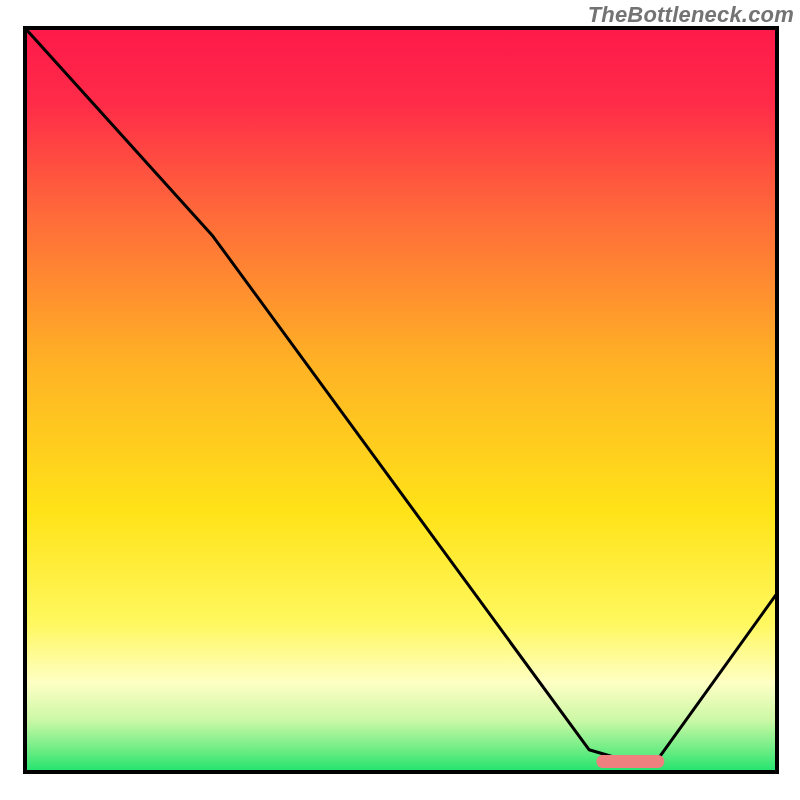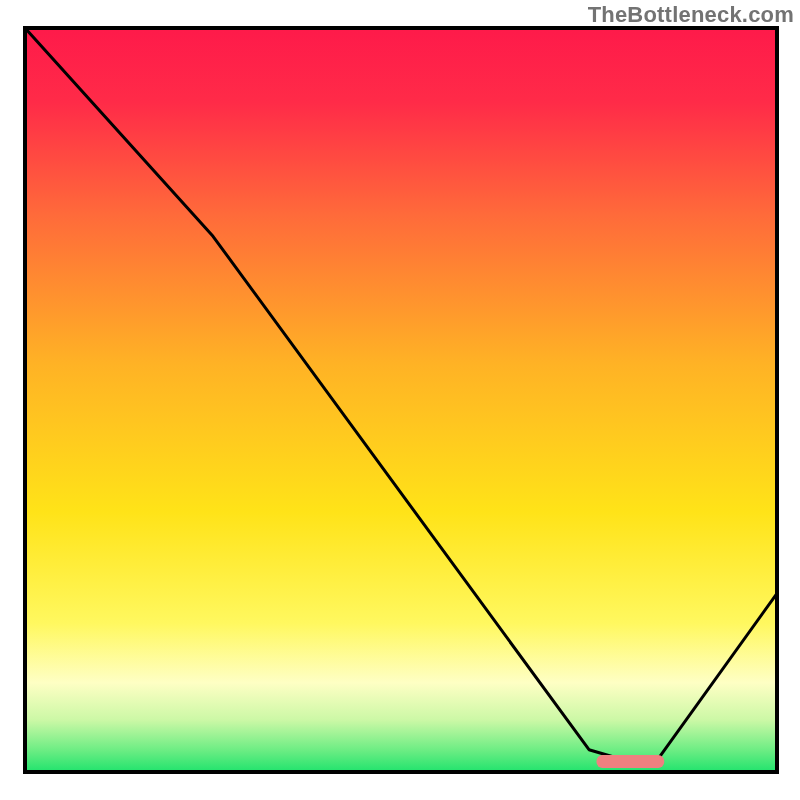--- a/index.html
+++ b/index.html
@@ -7,20 +7,21 @@
     padding: 0;
     width: 800px;
     height: 800px;
     background: #ffffff;
     font-family: Arial, Helvetica, sans-serif;
   }
   .container {
     position: relative;
     width: 800px;
     height: 800px;
+    font-style: italic;
   }
   .watermark {
     position: absolute;
     top: 2px;
     right: 6px;
     color: #737373;
     font-size: 22px;
     font-weight: 600;
     letter-spacing: 0.2px;
   }

